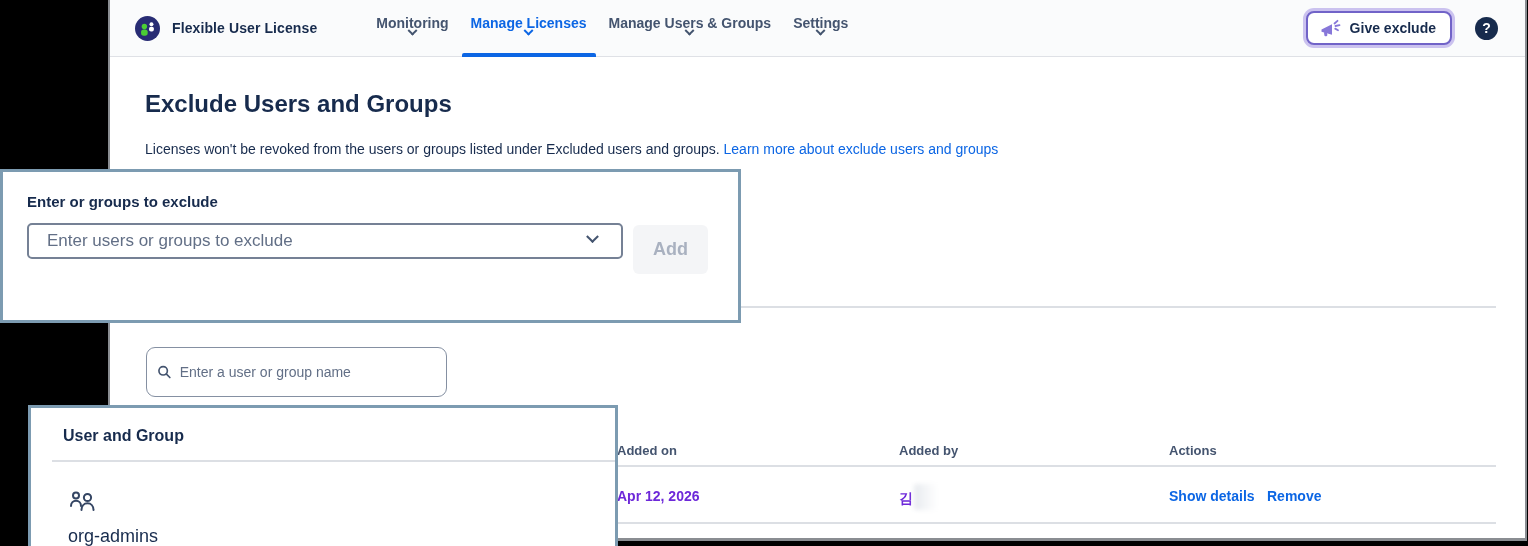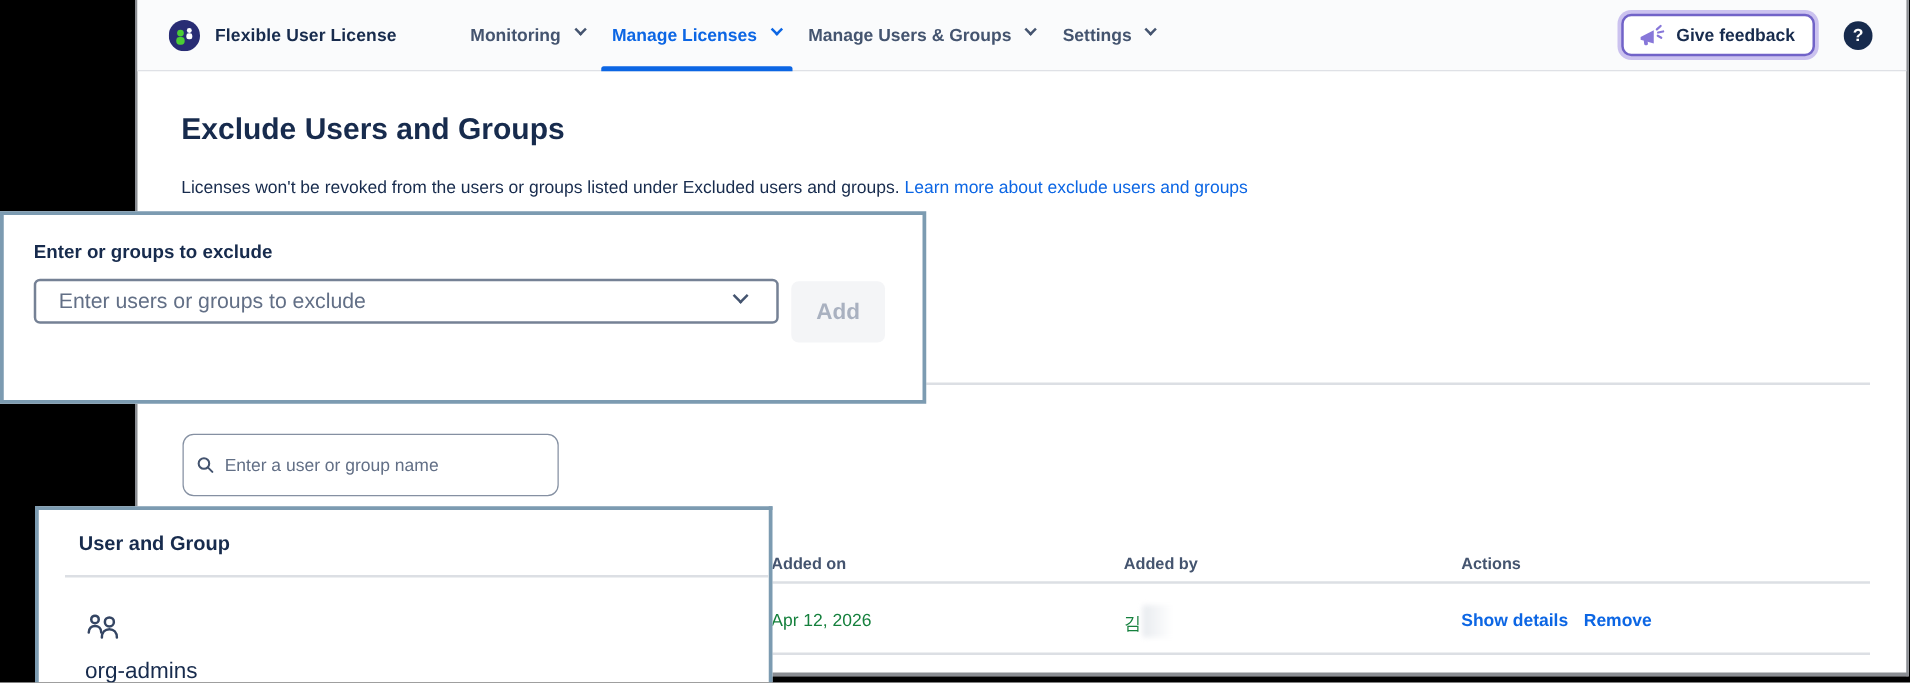--- a/index.html
+++ b/index.html
@@ -21,22 +21,22 @@
 
   
   .topbar {
     height:57px; background:#fafbfc; border-bottom:1px solid #dfe1e6;
     display:flex; align-items:center; padding:0 25px;
   }
   .logo { width:25px; height:25px; flex:0 0 auto; }
   .app-title { font-size:14px; font-weight:700; margin-left:12px; color:#172B4D; letter-spacing:.1px; }
   .nav { display:flex; align-items:stretch; height:100%; margin-left:48px; }
   .nav-item {
-    position:relative; display:flex; align-items:center; gap:12px;
-    padding:15px 11px; font-size:14px; font-weight:600; color:#44546F; cursor:pointer;
+    position:relative; display:flex; align-items:center; gap:2px;
+    padding:15px 11px; font-size:14px; font-weight:600; color:#44546F; cursor:pointer;flex-direction:column;
   }
   .nav-item.active { color:#0C66E4; }
   .nav-item.active .underline {
     position:absolute; left:2px; right:2px; bottom:-1px; height:4px;
     background:#0C66E4; border-radius:2px 2px 0 0;
   }
   .chev {
     width:7px; height:7px; border-right:2px solid currentColor; border-bottom:2px solid currentColor;
     transform:rotate(45deg) translate(-2px,-2px); display:inline-block; margin-top:-3px;
   }
@@ -70,21 +70,21 @@
   }
   .search-box input {
     border:none; outline:none; font-size:14px; color:#172B4D; width:100%;
     font-family:inherit; background:transparent;
   }
   .search-box input::placeholder { color:#626F86; }
 
   .th { position:absolute; top:443px; font-size:13px; font-weight:700; color:#44546F; }
   .th-added-on { left:507px; } .th-added-by { left:789px; } .th-actions { left:1059px; }
 
-  .cell { position:absolute; top:488px; font-size:14px; color:#15803d; }
+  .cell { position:absolute; top:488px; font-size:14px; color:#6d28d9;font-weight:bold; }
   .cell-date { left:507px; }
   .cell-by { left:789px; display:flex; align-items:center; }
   .redact {
     display:inline-block; width:80px; height:26px; margin-left:1px; margin-top:-4px;
     background:linear-gradient(90deg,#e8ebef 0%,#ffffff 30%,#ffffff 100%);
     filter:blur(2px); border-radius:2px;
   }
   .link { position:absolute; top:488px; font-size:14px; font-weight:600; color:#0C66E4; text-decoration:none; cursor:pointer; }
   .link-details { left:1059px; } .link-remove { left:1157px; }
 
@@ -147,21 +147,21 @@
         <span class="chev"></span>
       </div>
     </nav>
 
     <button class="fb-btn">
       <svg width="21" height="18" viewBox="0 0 21 18">
         <path d="M1.5 10.5 L12 5.2 L12 15.8 L1.5 12.8 Z" fill="#8777D9"></path>
         <rect x="4.2" y="12.6" width="3" height="4.6" rx="1.2" fill="#8777D9" transform="rotate(-8 5.7 14.9)"></rect>
         <path d="M14.5 4.5 L17.5 1.8 M15.5 7 L19.5 6.2 M15.2 9.6 L18 11.2" stroke="#8777D9" stroke-width="1.8" stroke-linecap="round" fill="none"></path>
       </svg>
-      <span>Give feedback</span>
+      <span>Give exclude</span>
     </button>
     <div class="help-btn">
       <span>?</span>
     </div>
   </div>
 
   <h1 class="page-title">Exclude Users and Groups</h1>
   <p class="page-desc"><span>Licenses won't be revoked from the users or groups listed under Excluded users and groups.</span>
     <a>Learn more about exclude users and groups</a></p>
 

